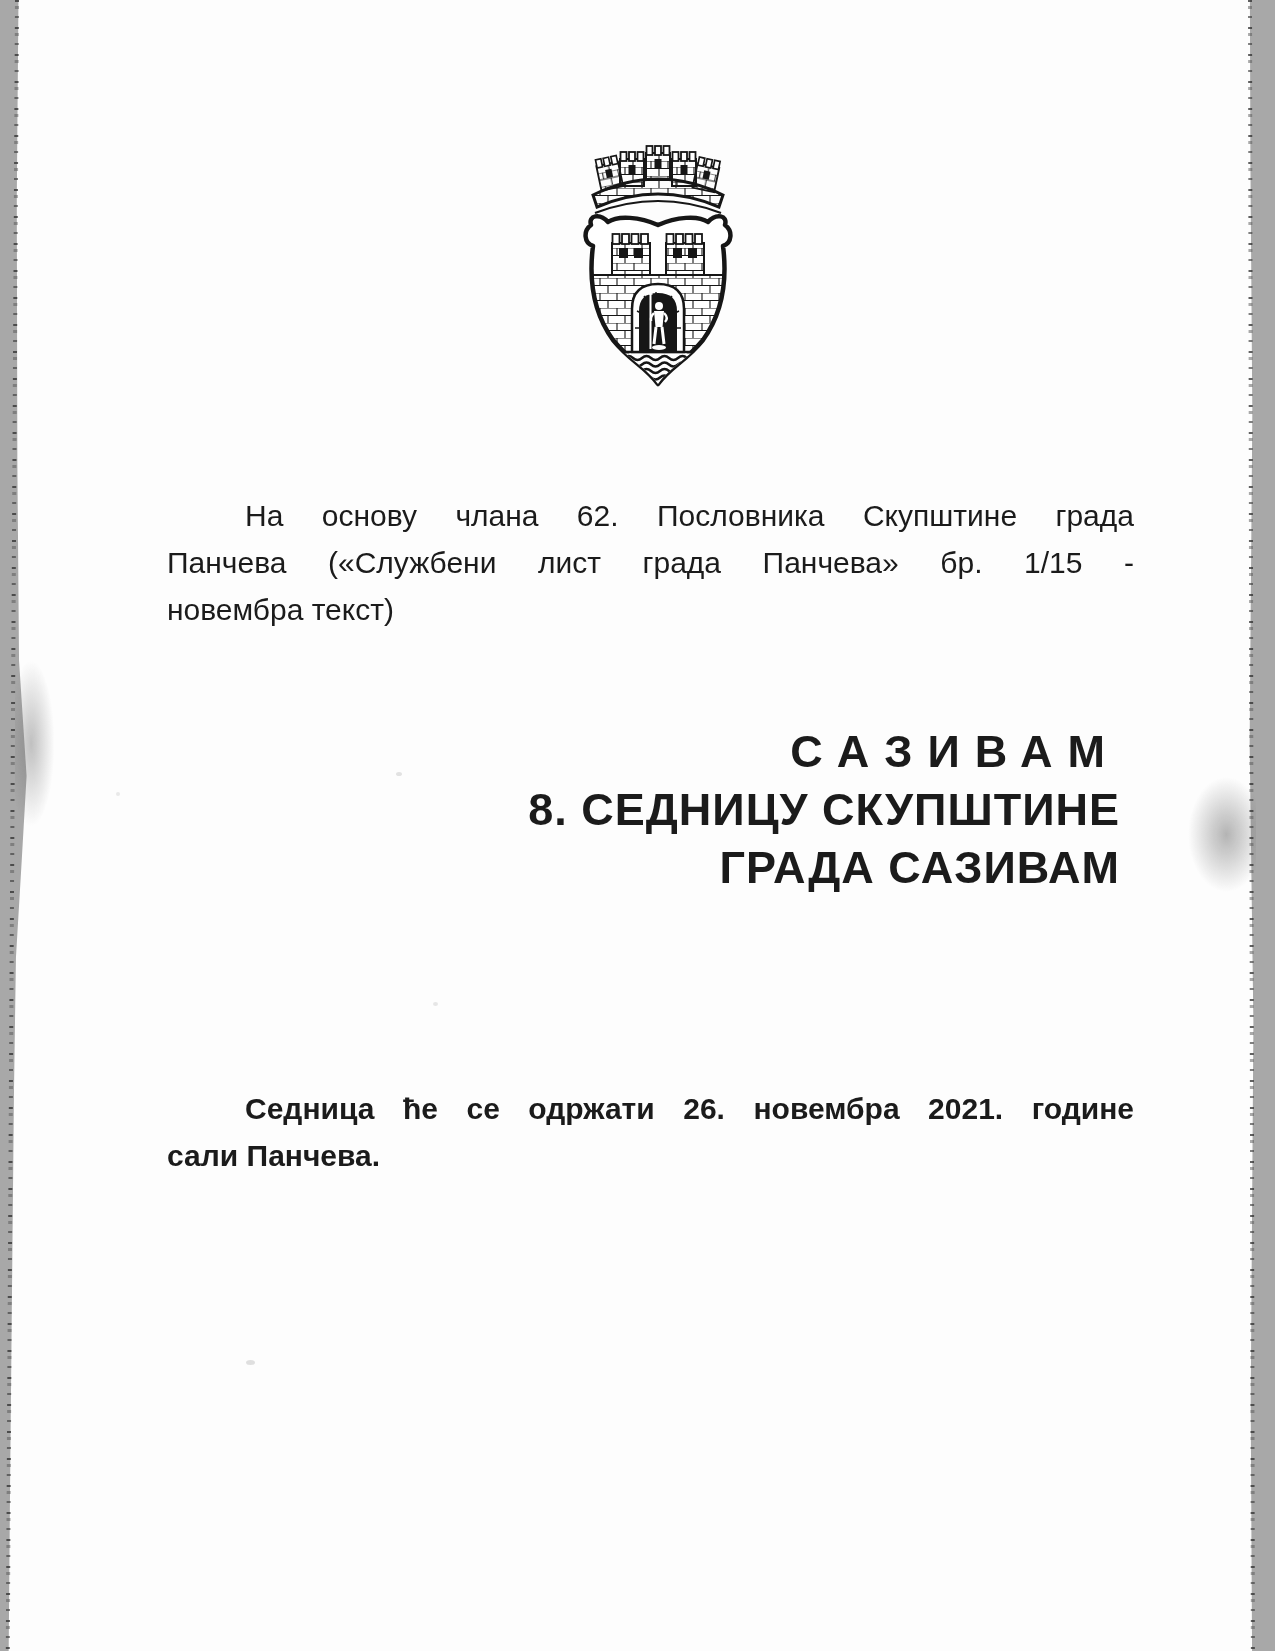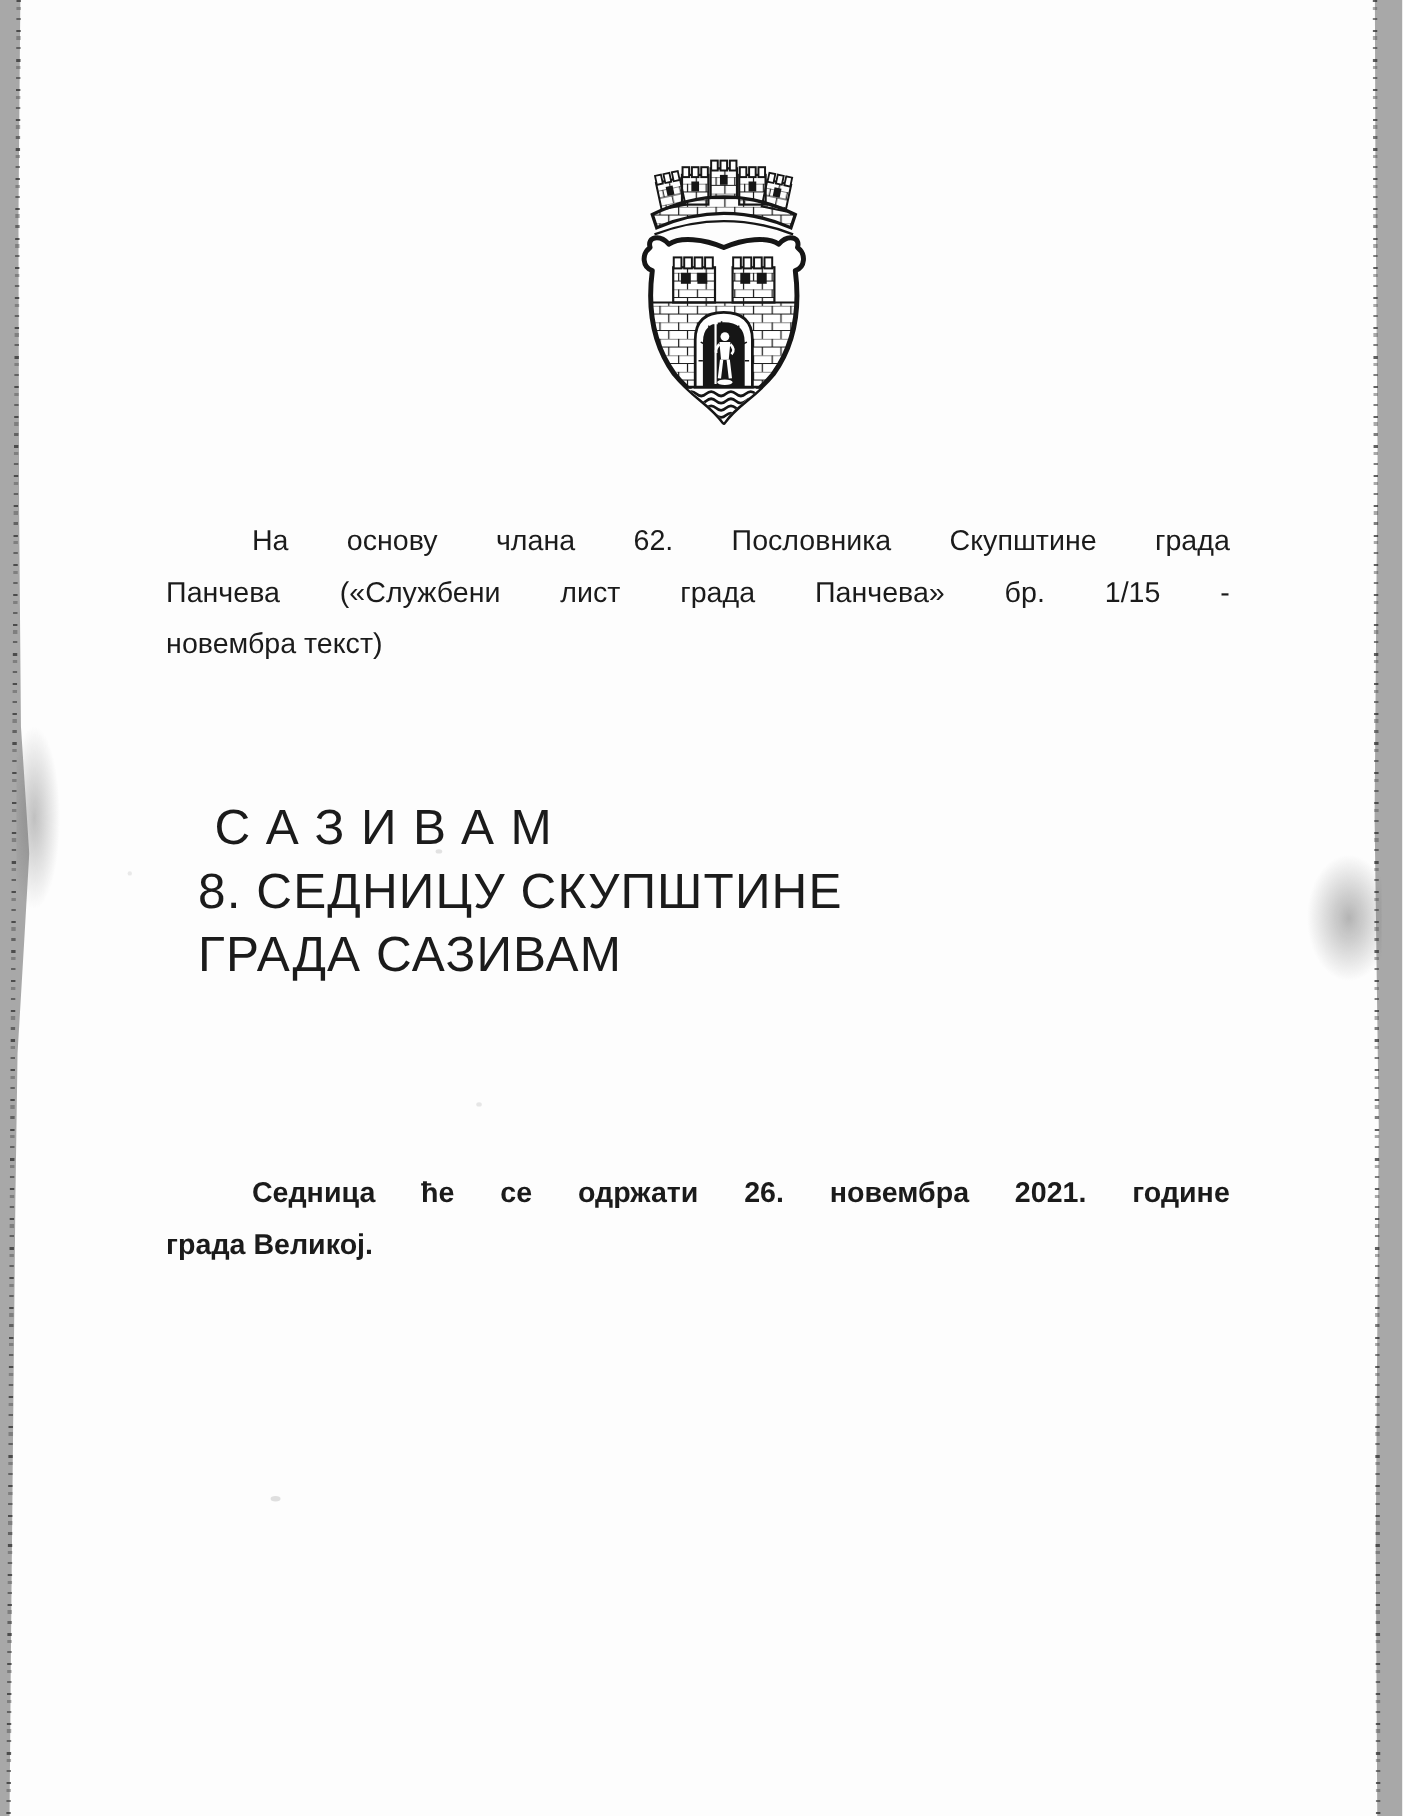--- a/index.html
+++ b/index.html
@@ -34,29 +34,29 @@
     background:radial-gradient(ellipse 60% 50% at 30% 45%, rgba(100,100,100,.40), rgba(100,100,100,0) 72%);
     filter:blur(.5px);}
   .smudge.s2{left:1178px;top:762px;width:78px;height:145px;
     background:radial-gradient(ellipse 68% 55% at 62% 50%, rgba(100,100,100,.48), rgba(100,100,100,0) 72%);
     filter:blur(.5px);}
   .speck{position:absolute;border-radius:50%;background:rgba(125,125,125,.45);}
   
   .emblem{position:absolute;left:578px;top:143px;width:160px;height:250px;}
   .emblem svg{display:block;width:100%;height:100%;}
   
-  .para{position:absolute;left:151px;width:967px;font-size:26px;line-height:47px;
-    filter:blur(.3px);}
+  .para{position:absolute;left:167px;width:967px;font-size:30px;line-height:47px;
+    filter:blur(.3px);margin-top:24px;}
   .para1{top:468px;}
   .para2{top:1061px;font-weight:bold;}
   .line{white-space:nowrap;}
   .jline{white-space:normal;text-align:justify;text-align-last:justify;}
   .indent{text-indent:78px;}
-  .heading{position:absolute;left:180px;top:723px;width:967px;text-align:left;
-    font-weight:normal;font-size:45px;line-height:58px;filter:blur(.3px);}
+  .heading{position:absolute;left:153px;top:723px;width:967px;text-align:right;
+    font-weight:bold;font-size:45px;line-height:58px;filter:blur(.3px);}
   .h1{letter-spacing:15px;text-indent:15px;}
   .h2{letter-spacing:1px;}
 </style>
 </head>
 <body>
 
 <div class="page">
 
   <div class="scan-band left"></div>
   <div class="scan-band right"></div>
@@ -160,16 +160,16 @@
   </div>
 
   <div class="heading">
     <div class="h1">САЗИВАМ</div>
     <div class="h2">8. СЕДНИЦУ СКУПШТИНЕ</div>
     <div class="h2">ГРАДА САЗИВАМ</div>
   </div>
 
   <div class="para para2">
     <div class="jline indent">Седница ће се одржати 26. новембра 2021. године</div>
-    <div class="line">града Великој.</div>
+    <div class="line">сали Панчева.</div>
   </div>
 
 </div>
 
 </body></html>

